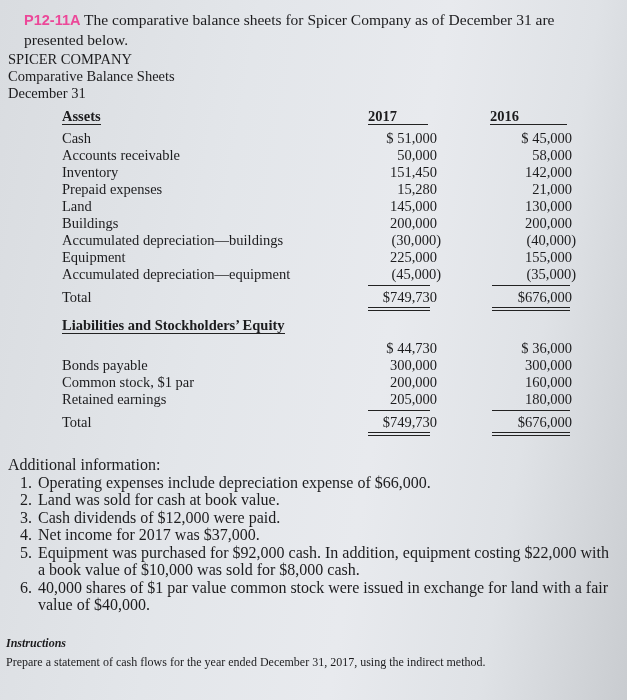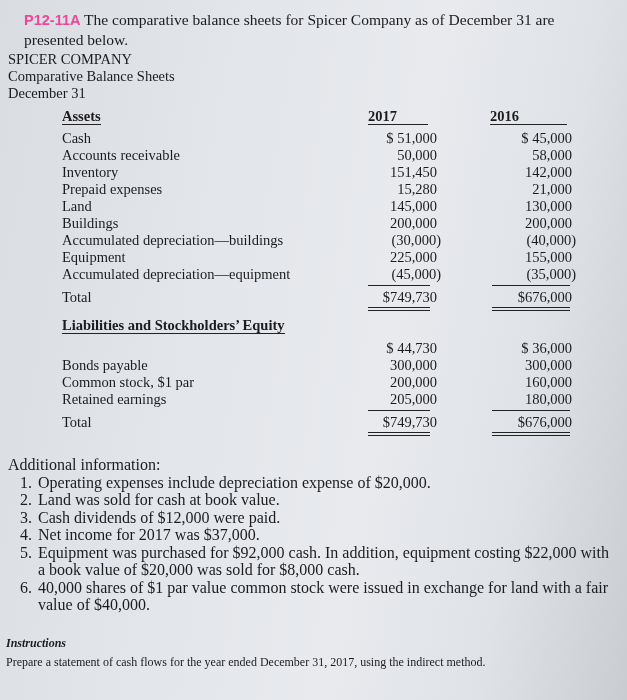--- a/index.html
+++ b/index.html
@@ -162,25 +162,25 @@
       <span class="v1">$749,730</span>
       <span class="v2">$676,000</span>
     </div>
     <div class="uline-double" style="top:323px; left:306px; width:62px;"></div>
     <div class="uline-double" style="top:323px; left:430px; width:78px;"></div>
   </div>
 
   <div class="addl">
     <div>Additional information:</div>
     <ol>
-      <li>Operating expenses include depreciation expense of $20,000.</li>
+      <li>Operating expenses include depreciation expense of $66,000.</li>
       <li>Land was sold for cash at book value.</li>
       <li>Cash dividends of $12,000 were paid.</li>
       <li>Net income for 2017 was $37,000.</li>
-      <li>Equipment was purchased for $92,000 cash. In addition, equipment costing $22,000 with a book value of $20,000 was sold for $8,000 cash.</li>
+      <li>Equipment was purchased for $92,000 cash. In addition, equipment costing $22,000 with a book value of $10,000 was sold for $8,000 cash.</li>
       <li>40,000 shares of $1 par value common stock were issued in exchange for land with a fair value of $40,000.</li>
     </ol>
   </div>
 
   <div class="instr">
     <div class="h">Instructions</div>
     <div>Prepare a statement of cash flows for the year ended December 31, 2017, using the indirect method.</div>
   </div>
 
 </div>

